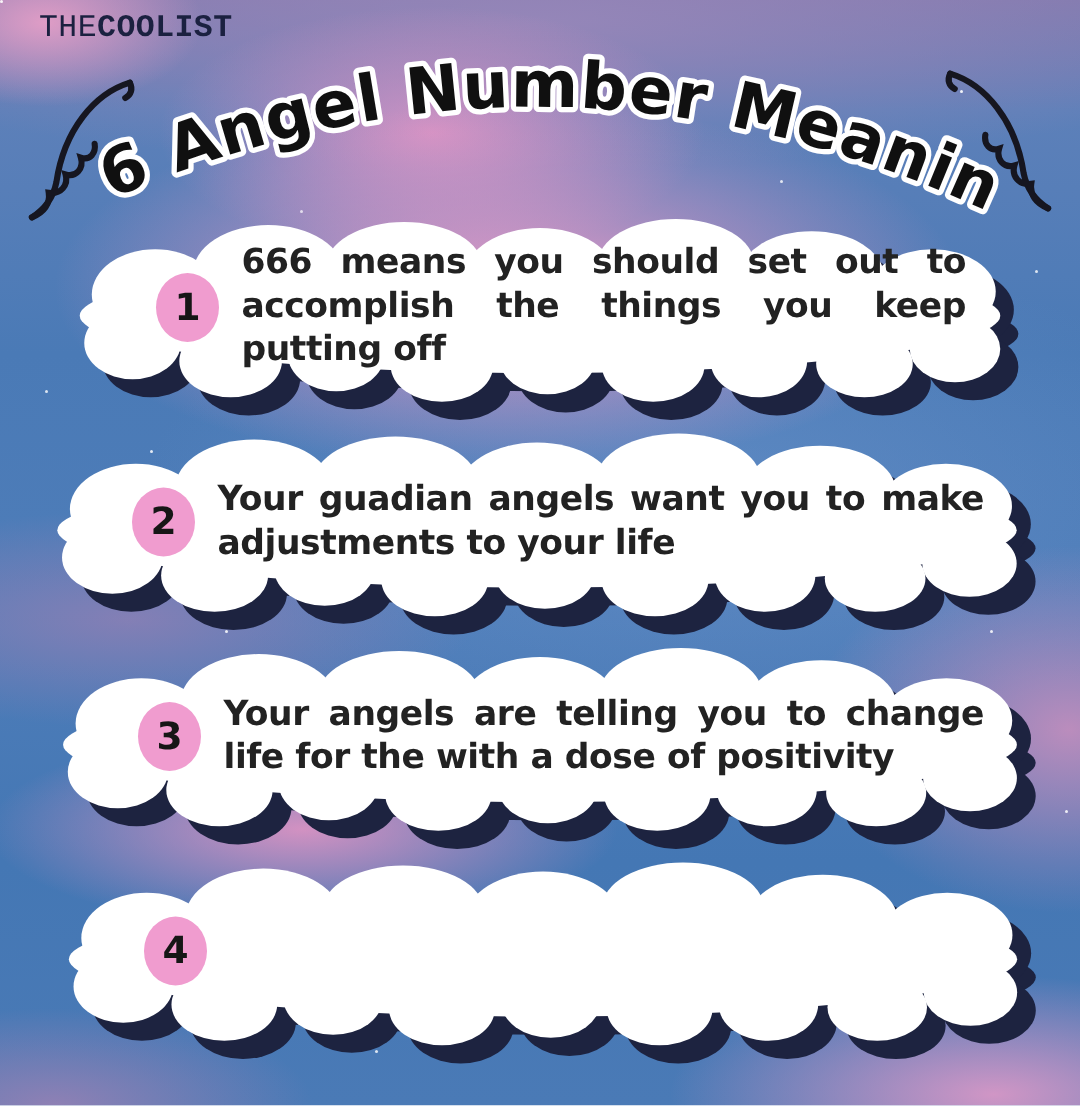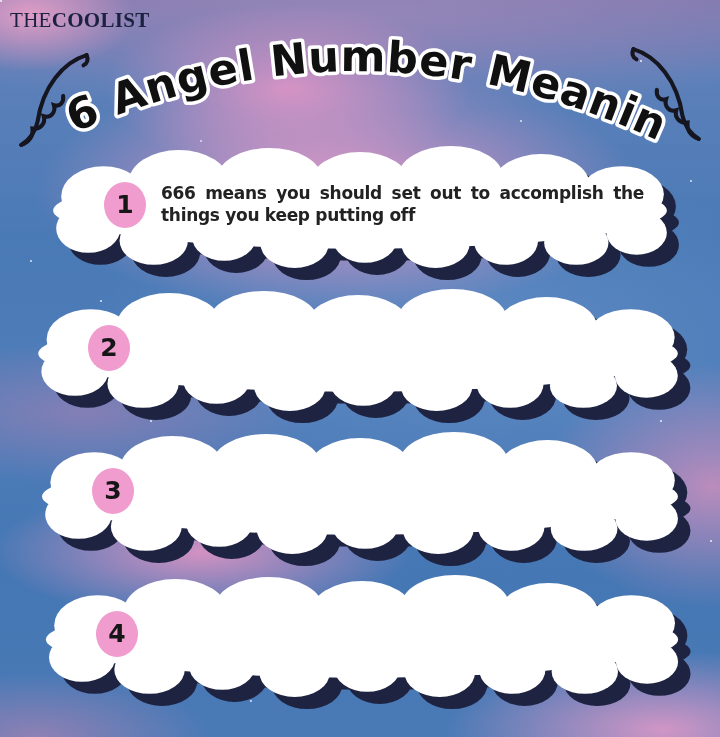--- a/index.html
+++ b/index.html
@@ -29,22 +29,22 @@
       520px 120px 0 rgba(255,255,255,.8), 100px 300px 0 rgba(255,255,255,.85),
       420px 410px 0 rgba(255,255,255,.9), 580px 400px 0 rgba(255,255,255,.8),
       660px 420px 0 rgba(255,255,255,.85), 80px 680px 0 rgba(255,255,255,.9),
       250px 700px 0 rgba(255,255,255,.8), 480px 690px 0 rgba(255,255,255,.85),
       600px 660px 0 rgba(255,255,255,.8), 340px 460px 0 rgba(255,255,255,.8),
       150px 420px 0 rgba(255,255,255,.85), 690px 180px 0 rgba(255,255,255,.8),
       30px 260px 0 rgba(255,255,255,.8), 710px 540px 0 rgba(255,255,255,.85),
       200px 140px 0 rgba(255,255,255,.7), 560px 300px 0 rgba(255,255,255,.7);
   }
   .logo{
-    position:absolute;top:8px;left:10px;
-    font-family:Liberation Serif, serif;
+    position:absolute;top:8px;left:26px;
+    font-family:Liberation Mono, monospace;
     font-size:21px;color:#1b2140;letter-spacing:.3px;
   }
   .logo .thin{font-weight:400;}
   .logo .bold{font-weight:800;}
   .title-svg{position:absolute;top:26px;left:0;}
   .title-text{
     font-family:"DejaVu Sans","Liberation Sans",sans-serif;
     font-weight:bold;font-size:43px;letter-spacing:1px;
     fill:#101010;stroke:#ffffff;stroke-width:7px;
     paint-order:stroke;stroke-linejoin:round;
@@ -64,21 +64,21 @@
     display:flex;align-items:center;gap:15px;
   }
   .badge{
     flex:0 0 auto;width:42px;height:46px;border-radius:50%;
     background:#f09ccf;color:#161616;
     display:flex;align-items:center;justify-content:center;
     font-size:25px;font-weight:bold;
   }
   .meaning-text{
     flex:1 1 auto;
-    font-size:17px;font-weight:700;line-height:1.25;
+    font-size:23px;font-weight:700;line-height:1.25;
     letter-spacing:-0.3px;color:#222222;
     text-align:justify;
   }
 </style>
 </head>
 <body>
 
 <div id="canvas">
 
   <svg width="0" height="0" style="position:absolute" aria-hidden="true">
@@ -140,30 +140,32 @@
     </div>
   </div>
 
   <div class="meaning-row row2">
     <svg class="cloud-svg" viewBox="0 -6 660 142" preserveAspectRatio="none">
       <use href="#cloud-blob" fill="#1d2340" transform="translate(12,12)"></use>
       <use href="#cloud-blob" fill="#ffffff"></use>
     </svg>
     <div class="cloud-content">
       <div class="badge">2</div>
+      <div class="meaning-text">Your guadian angels want you to make adjustments to your life</div>
     </div>
   </div>
 
   <div class="meaning-row row3">
     <svg class="cloud-svg" viewBox="0 -6 660 142" preserveAspectRatio="none">
       <use href="#cloud-blob" fill="#1d2340" transform="translate(12,12)"></use>
       <use href="#cloud-blob" fill="#ffffff"></use>
     </svg>
     <div class="cloud-content">
       <div class="badge">3</div>
+      <div class="meaning-text">Your angels are telling you to change life for the with a dose of positivity</div>
     </div>
   </div>
 
   <div class="meaning-row row4">
     <svg class="cloud-svg" viewBox="0 -6 660 142" preserveAspectRatio="none">
       <use href="#cloud-blob" fill="#1d2340" transform="translate(12,12)"></use>
       <use href="#cloud-blob" fill="#ffffff"></use>
     </svg>
     <div class="cloud-content">
       <div class="badge">4</div>

